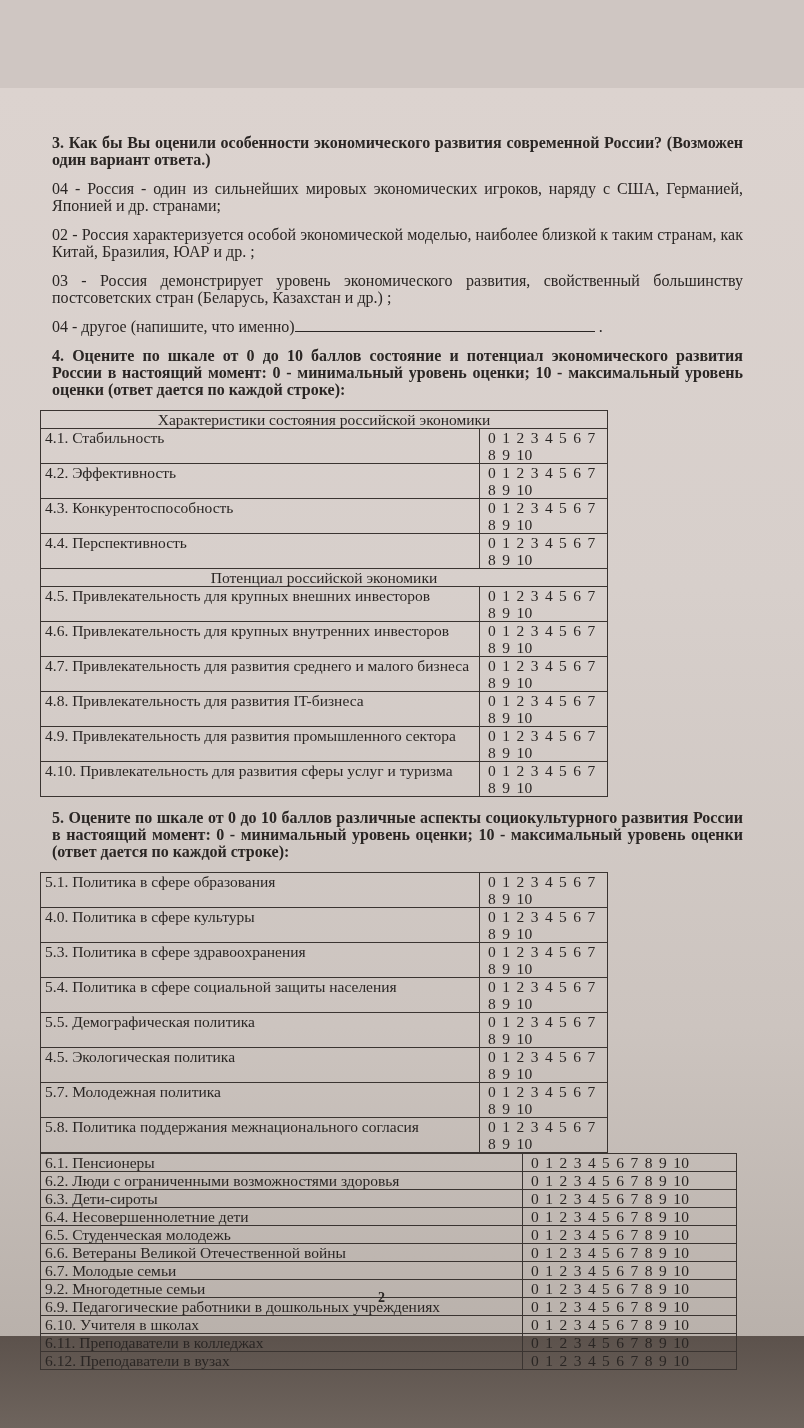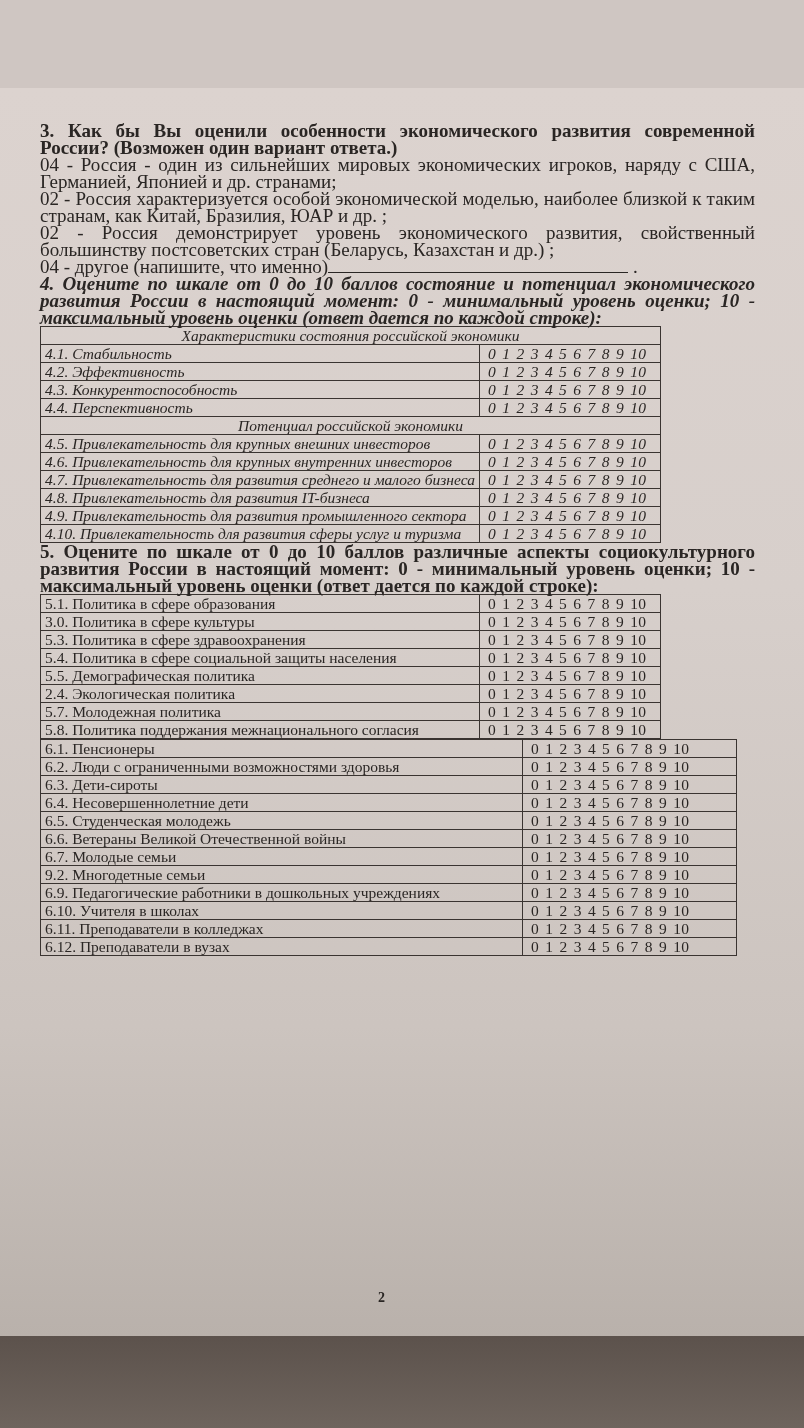--- a/index.html
+++ b/index.html
@@ -15,48 +15,48 @@
     }
     .paper-top {
       position:absolute; left:0; top:0; width:804px; height:88px;
       background:#cfc6c2;
     }
     .floor {
       position:absolute; left:0; top:1336px; width:804px; height:92px;
       background:linear-gradient(180deg,#5c524c 0%,#6e645d 100%);
     }
     .content { position:absolute; left:40px; top:122px; width:715px; }
-    .q { font-size:19px; line-height:17px; margin:0; }
+    .q { font-size:16px; line-height:17px; margin:12px; }
     .q-title { font-weight:bold; text-align:justify; }
     .opt { text-align:justify; }
     .blank { display:inline-block; width:300px; border-bottom:1px solid #2a2624; height:12px; vertical-align:baseline; }
-    table { border-collapse:collapse; width:621px; font-size:15.5px; line-height:17px; }
+    table { border-collapse:collapse; width:568px; font-size:15.5px; line-height:17px; }
     td { border:1.6px solid #3a3431; padding:0 4px; vertical-align:top; }
     td.label { width:430px; text-align:justify; }
     td.scale { letter-spacing:0.3px; word-spacing:2px; padding-left:8px;margin-top:21px; }
     td.section { text-align:center; }
     .t6 td.label { width:473px; }
     .t6 { width:697px;padding-left:8px; }
     .page-num { position:absolute; left:378px; top:1290px; font-size:14px; font-weight:bold; }
-    .block4 { margin-top:0;font-style:italic; }
+    .block4 { margin-top:0; }
   </style>
 </head>
 <body>
 
 <div class="paper-top"></div>
 <div class="paper" style="top:88px;height:1250px;"></div>
 <div class="floor"></div>
 
 <div class="content">
 
   <div>
     <p class="q q-title">3. Как бы Вы оценили особенности экономического развития современной России? (Возможен один вариант ответа.)</p>
     <p class="q opt">04 - Россия - один из сильнейших мировых экономических игроков, наряду с США, Германией, Японией и др. странами;</p>
     <p class="q opt">02 - Россия характеризуется особой экономической моделью, наиболее близкой к таким странам, как Китай, Бразилия, ЮАР и др. ;</p>
-    <p class="q opt">02 - Россия демонстрирует уровень экономического развития, свойственный большинству постсоветских стран (Беларусь, Казахстан и др.) ;</p>
+    <p class="q opt">03 - Россия демонстрирует уровень экономического развития, свойственный большинству постсоветских стран (Беларусь, Казахстан и др.) ;</p>
     <p class="q opt"><span>04 - другое (напишите, что именно)</span><span class="blank"></span> .</p>
   </div>
 
   <div class="block4">
     <p class="q q-title">4. Оцените по шкале от 0 до 10 баллов состояние и потенциал экономического развития России в настоящий момент: 0 - минимальный уровень оценки; 10 - максимальный уровень оценки (ответ дается по каждой строке):</p>
     <table>
       <tbody>
           <tr>
             <td class="section" colspan="2">Характеристики состояния российской экономики</td>
           </tr>
@@ -109,37 +109,37 @@
 
   <div>
     <p class="q q-title">5. Оцените по шкале от 0 до 10 баллов различные аспекты социокультурного развития России в настоящий момент: 0 - минимальный уровень оценки; 10 - максимальный уровень оценки (ответ дается по каждой строке):</p>
     <table>
       <tbody>
           <tr>
             <td class="label">5.1. Политика в сфере образования</td>
             <td class="scale">0 1 2 3 4 5 6 7 8 9 10</td>
           </tr>
       <tr>
-            <td class="label">3.0. Политика в сфере культуры</td>
+            <td class="label">4.0. Политика в сфере культуры</td>
             <td class="scale">0 1 2 3 4 5 6 7 8 9 10</td>
           </tr>
       <tr>
             <td class="label">5.3. Политика в сфере здравоохранения</td>
             <td class="scale">0 1 2 3 4 5 6 7 8 9 10</td>
           </tr>
       <tr>
             <td class="label">5.4. Политика в сфере социальной защиты населения</td>
             <td class="scale">0 1 2 3 4 5 6 7 8 9 10</td>
           </tr>
       <tr>
             <td class="label">5.5. Демографическая политика</td>
             <td class="scale">0 1 2 3 4 5 6 7 8 9 10</td>
           </tr>
       <tr>
-            <td class="label">2.4. Экологическая политика</td>
+            <td class="label">4.5. Экологическая политика</td>
             <td class="scale">0 1 2 3 4 5 6 7 8 9 10</td>
           </tr>
       <tr>
             <td class="label">5.7. Молодежная политика</td>
             <td class="scale">0 1 2 3 4 5 6 7 8 9 10</td>
           </tr>
       <tr>
             <td class="label">5.8. Политика поддержания межнационального согласия</td>
             <td class="scale">0 1 2 3 4 5 6 7 8 9 10</td>
           </tr>

